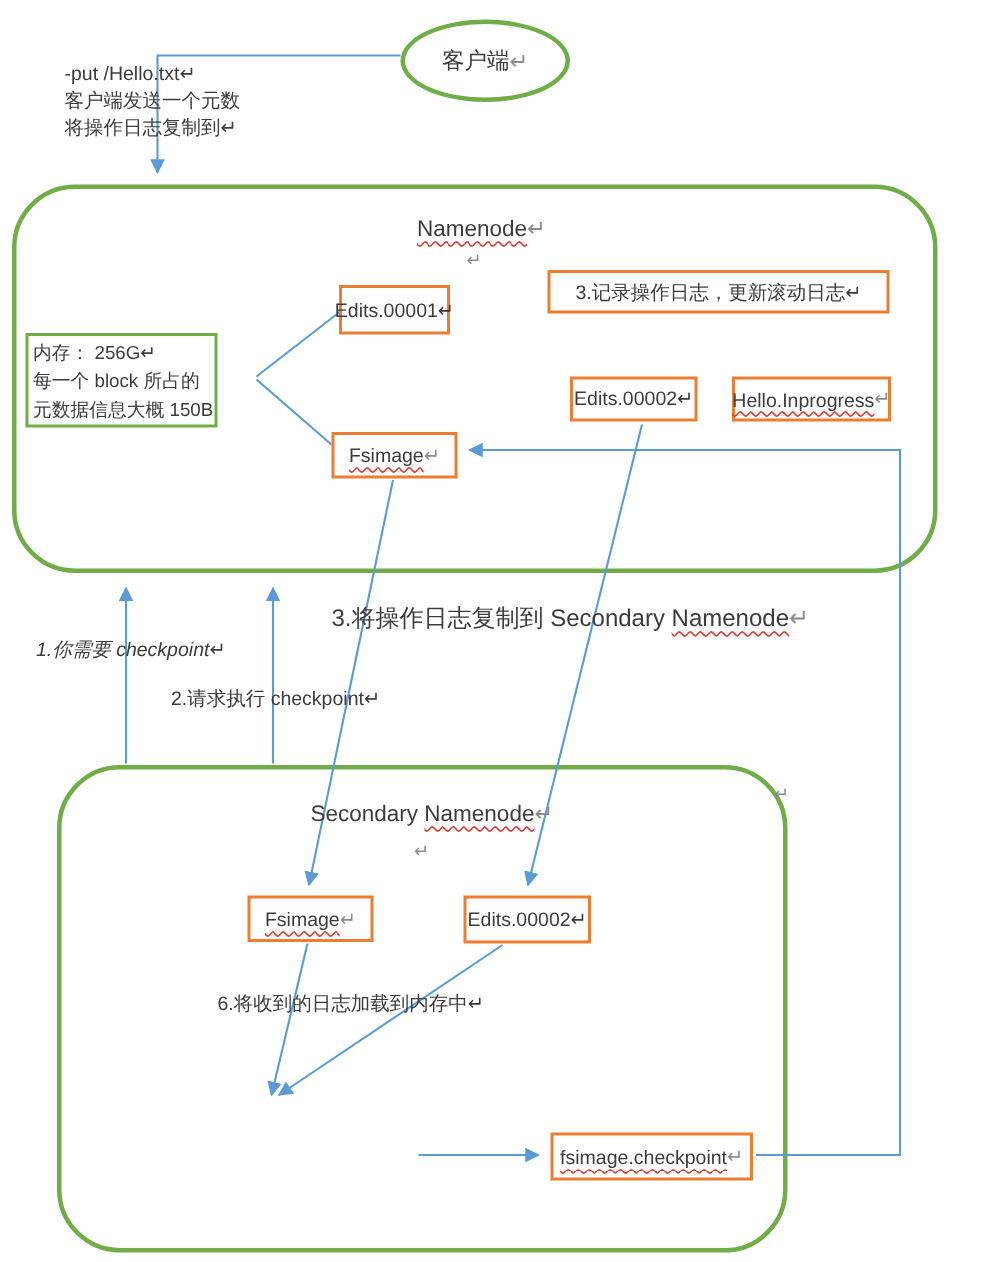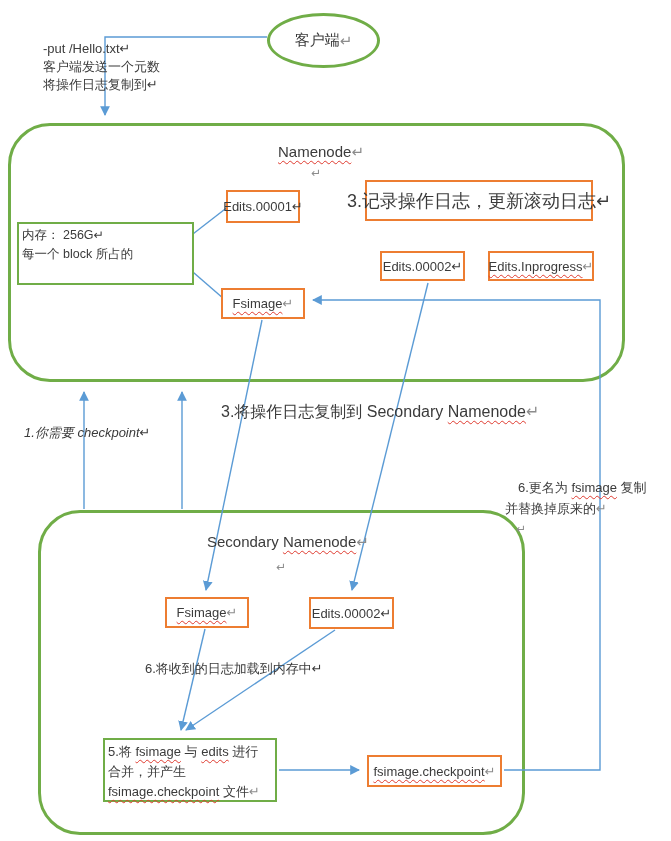--- a/index.html
+++ b/index.html
@@ -77,50 +77,48 @@
 
   <div class="title" style="left:278px; top:143px;">
     <span class="sq">Namenode</span><span class="pmark">↵</span>
   </div>
   <div class="label pmark" style="left:311px; top:166px; font-size:12px;">↵</div>
 
   <div class="obox" style="left:226px; top:190px; width:74px; height:33px;">
     <span>Edits.00001↵</span>
   </div>
 
-  <div class="obox" style="left:365px; top:180px; width:228px; height:41px; font-size:18px;">
+  <div class="obox" style="left:365px; top:180px; width:228px; height:29px; font-size:13px;">
     <span>3.记录操作日志，更新滚动日志↵</span>
   </div>
 
-  <div class="gbox" style="left:17px; top:222px; width:177px; height:63px;">
+  <div class="gbox" style="left:17px; top:222px; width:128px; height:63px;">
     <span style="display:block;">内存： 256G↵</span>
     <span style="display:block;">每一个 block 所占的</span>
+    <span style="display:block;">元数据信息大概 150B</span>
   </div>
 
   <div class="obox" style="left:380px; top:251px; width:85px; height:30px;">
     <span>Edits.00002↵</span>
   </div>
 
   <div class="obox" style="left:488px; top:251px; width:106px; height:30px;">
-    <span class="sq">Edits.Inprogress</span>
+    <span class="sq">Hello.Inprogress</span>
       <span class="pmark">↵</span>
   </div>
 
   <div class="obox" style="left:221px; top:288px; width:84px; height:31px;">
     <span class="sq">Fsimage</span>
       <span class="pmark">↵</span>
   </div>
 
   <div class="label" style="left:24px; top:424px;font-style:italic;">1.你需要 checkpoint↵</div>
+  <div class="label" style="left:114px; top:457px;">2.请求执行 checkpoint↵</div>
   <div class="label" style="left:221px; top:402px; font-size:16px;">
     <span>3.将操作日志复制到 Secondary </span><span class="sq">Namenode</span><span class="pmark">↵</span>
-  </div>
-  <div class="label" style="left:505px; top:477px; line-height:21px;">
-    <span style="display:block; margin-left:13px;"><span>6.更名为 </span><span class="sq">fsimage</span><span> 复制</span></span>
-    <span style="display:block;"><span>并替换掉原来的</span><span class="pmark">↵</span></span>
   </div>
   <div class="label pmark" style="left:516px; top:522px; font-size:12px;">↵</div>
 
   <div class="bigrect" style="left:38px; top:510px; width:487px; height:325px;"></div>
 
   <div class="title" style="left:207px; top:533px;">
     <span>Secondary </span><span class="sq">Namenode</span><span class="pmark">↵</span>
   </div>
   <div class="label pmark" style="left:276px; top:560px; font-size:12px;">↵</div>
 
@@ -128,24 +126,19 @@
     <span class="sq">Fsimage</span>
       <span class="pmark">↵</span>
   </div>
 
   <div class="obox" style="left:309px; top:597px; width:85px; height:32px;">
     <span>Edits.00002↵</span>
   </div>
 
   <div class="label" style="left:145px; top:660px;">6.将收到的日志加载到内存中↵</div>
 
-  <div class="gbox" style="left:103px; top:738px; width:174px; height:64px; font-size:13px; line-height:20px;">
-    <span style="display:block;"><span>5.将 </span><span class="sq">fsimage</span><span> 与 </span><span class="sq">edits</span><span> 进行</span></span>
-    <span style="display:block;">合并，并产生</span>
-    <span style="display:block;"><span class="sq">fsimage.checkpoint</span><span> 文件</span><span class="pmark">↵</span></span>
-  </div>
 
   <div class="obox" style="left:367px; top:755px; width:135px; height:32px;">
     <span class="sq">fsimage.checkpoint</span>
       <span class="pmark">↵</span>
   </div>
 
 </div>
 
 </body></html>

